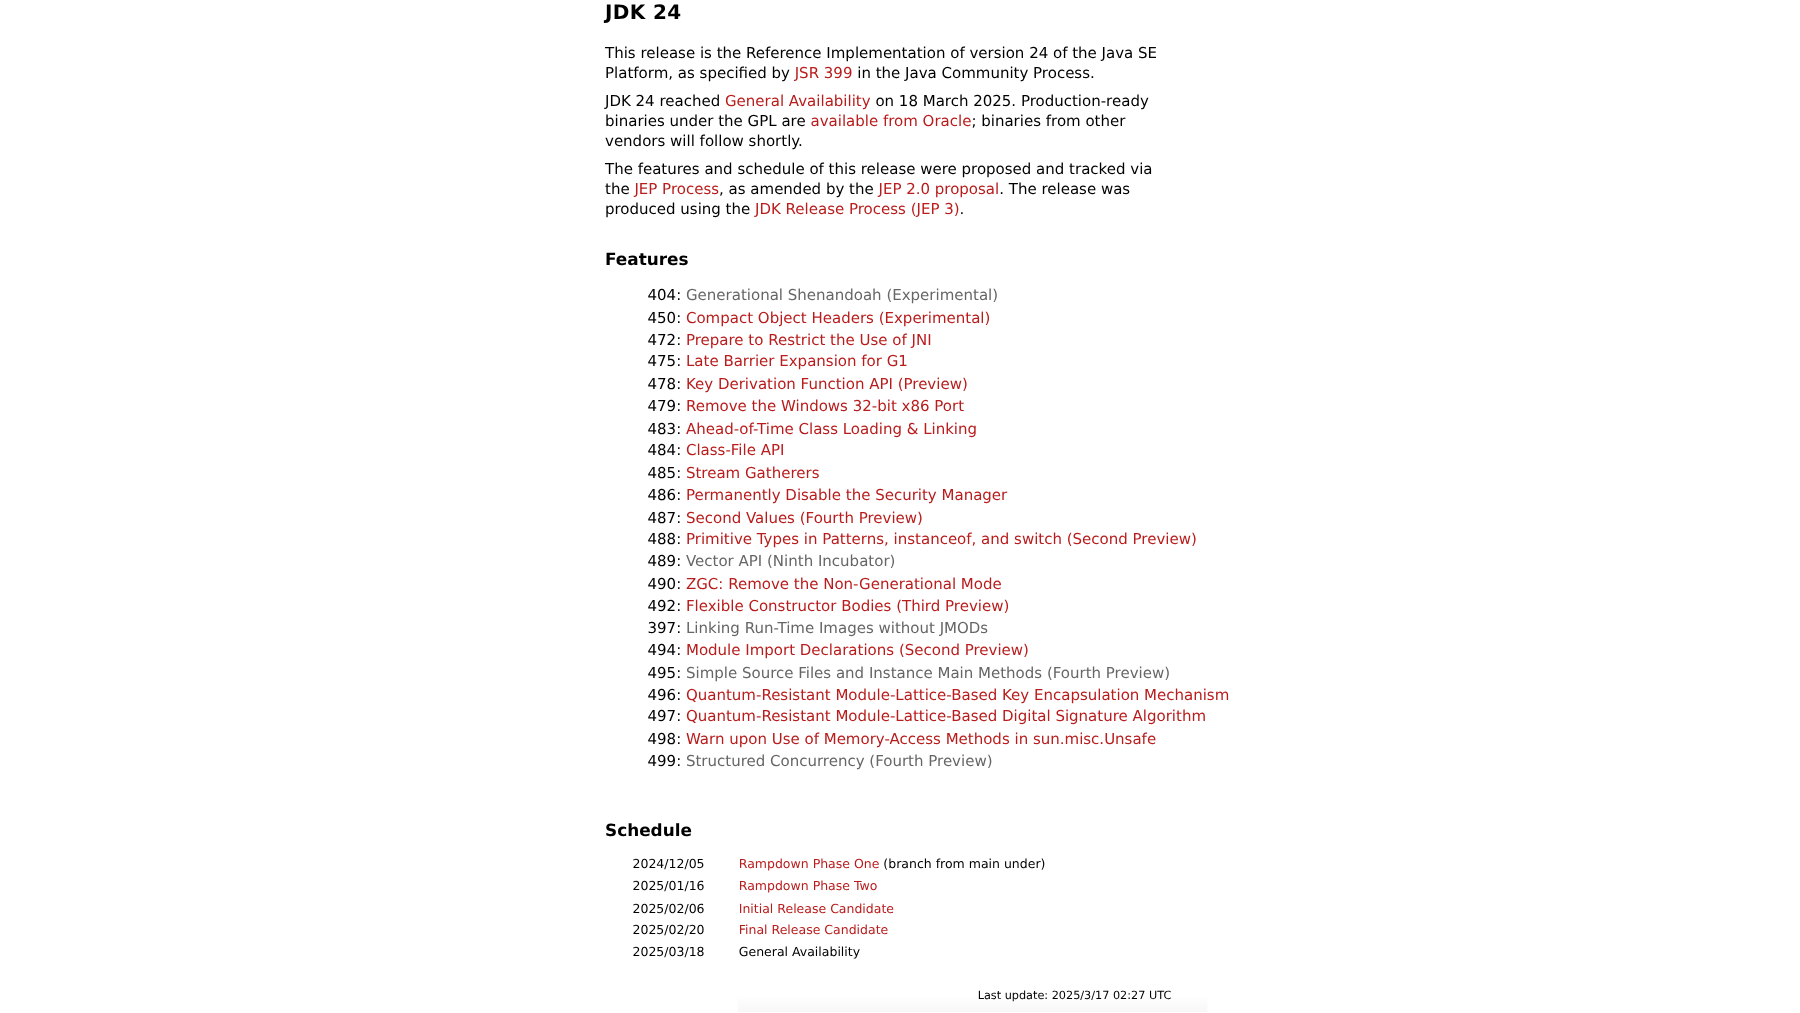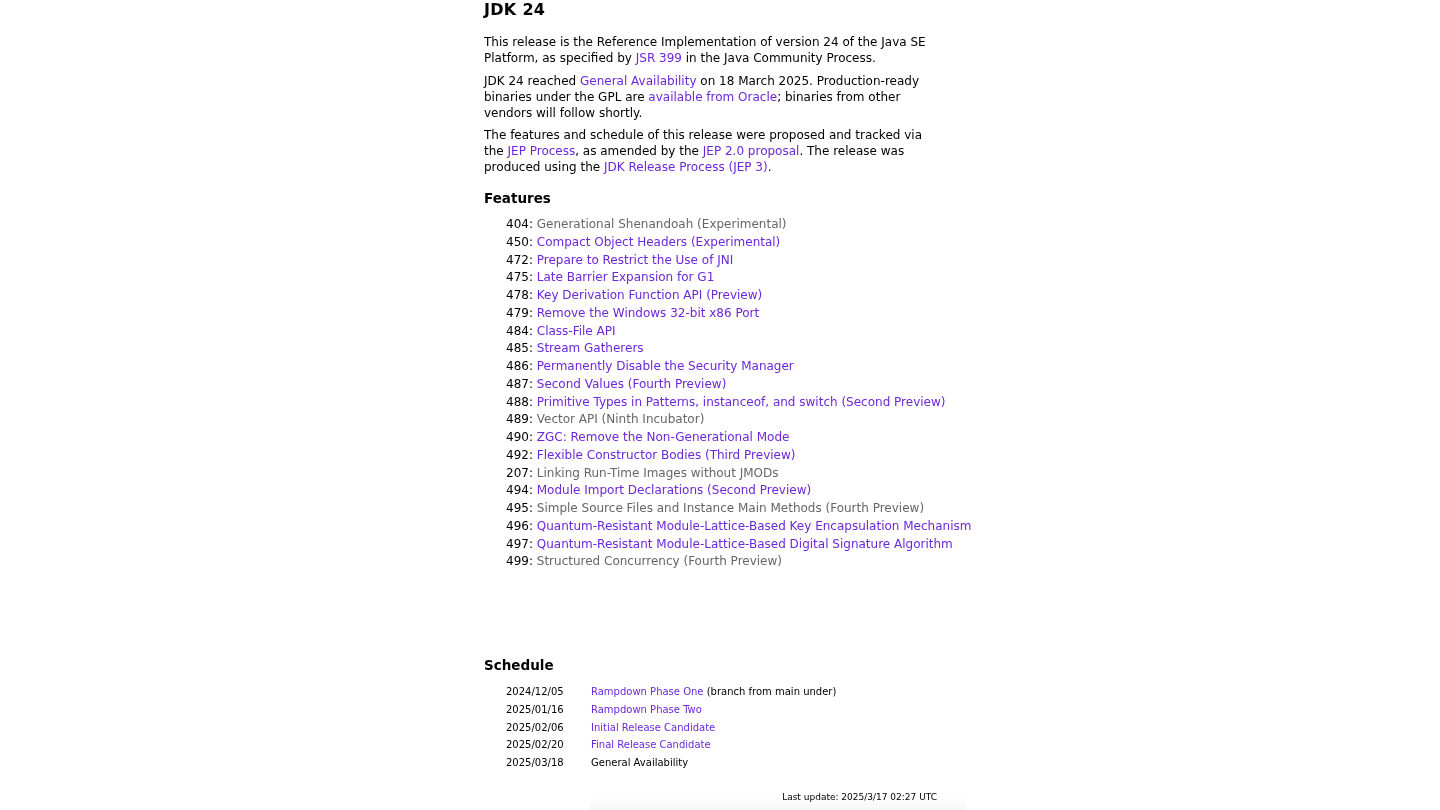--- a/index.html
+++ b/index.html
@@ -2,24 +2,24 @@
 <html><head>
 <meta charset="utf-8">
 <style>
   html, body { margin: 0; padding: 0; background: #ffffff; }
   body { width: 1440px; height: 810px; overflow: hidden; position: relative;
          font-family: "DejaVu Sans", sans-serif; color: #000; }
   #main { position: absolute; left: 484px; top: 0; width: 456px; }
   h1 { font-size: 16px; font-weight: bold; margin: 0; position: absolute; top: 0; left: 0; letter-spacing: 0.3px; }
   p { font-size: 12px; line-height: 16px; margin: 0; position: absolute; left: 0; width: 456px; }
   a { text-decoration: none; }
-  a.link { color: #6d28d9; }
+  a.link { color: #b91c1c; }
   a.visited { color: #666666; }
   h2 { font-size: 13.5px; font-weight: bold; margin: 0; position: absolute; left: 0; }
-  .features { position: absolute; left: 22px; top: 216px; list-style: none; margin: 0; padding: 0; }
+  .features { position: absolute; left: 22px; top: 216px; list-style: none; margin: 12px; padding: 0; }
   .features li { font-size: 12px; height: 17.75px; line-height: 17.75px; white-space: nowrap; }
   .num { display: inline-block; }
   .schedule { position: absolute; left: 22px; top: 683px; border-collapse: collapse; }
   .schedule td { font-size: 10px; height: 17.75px; line-height: 17.75px; padding: 0; white-space: nowrap; }
   .schedule td.date { width: 85px; }
   #lastupdate { position: absolute; right: 503px; top: 792px; font-size: 9px; white-space: nowrap; }
   #shade { position: absolute; left: 590px; top: 796px; width: 376px; height: 14px;
            background: linear-gradient(to bottom, rgba(0,0,0,0), rgba(0,0,0,0.03)); }
 </style>
 </head>
@@ -27,41 +27,43 @@
 
 <div id="main">
   <h1>JDK 24</h1>
 
   <p style="top:34px"><span>This release is the Reference Implementation of version 24 of the Java SE Platform, as specified by </span><a class="link" href="#">JSR 399</a><span> in the Java Community Process.</span></p>
 
   <p style="top:73px"><span>JDK 24 reached </span><a class="link" href="#">General Availability</a><span> on 18 March 2025. Production-ready binaries under the GPL are </span><a class="link" href="#">available from Oracle</a><span>; binaries from other vendors will follow shortly.</span></p>
 
   <p style="top:127px"><span>The features and schedule of this release were proposed and tracked via the </span><a class="link" href="#">JEP Process</a><span>, as amended by the </span><a class="link" href="#">JEP 2.0 proposal</a><span>. The release was produced using the </span><a class="link" href="#">JDK Release Process (JEP 3)</a><span>.</span></p>
 
-  <h2 style="top:190px">Features</h2>
+  <h2 style="top:200px">Features</h2>
   <ul class="features" id="features-list">
       <li><span class="num">404</span><span>: </span><a href="#" class="visited">Generational Shenandoah (Experimental)</a></li>
       <li><span class="num">450</span><span>: </span><a href="#" class="link">Compact Object Headers (Experimental)</a></li>
       <li><span class="num">472</span><span>: </span><a href="#" class="link">Prepare to Restrict the Use of JNI</a></li>
       <li><span class="num">475</span><span>: </span><a href="#" class="link">Late Barrier Expansion for G1</a></li>
       <li><span class="num">478</span><span>: </span><a href="#" class="link">Key Derivation Function API (Preview)</a></li>
       <li><span class="num">479</span><span>: </span><a href="#" class="link">Remove the Windows 32-bit x86 Port</a></li>
+      <li><span class="num">483</span><span>: </span><a href="#" class="link">Ahead-of-Time Class Loading &amp; Linking</a></li>
       <li><span class="num">484</span><span>: </span><a href="#" class="link">Class-File API</a></li>
       <li><span class="num">485</span><span>: </span><a href="#" class="link">Stream Gatherers</a></li>
       <li><span class="num">486</span><span>: </span><a href="#" class="link">Permanently Disable the Security Manager</a></li>
       <li><span class="num">487</span><span>: </span><a href="#" class="link">Second Values (Fourth Preview)</a></li>
       <li><span class="num">488</span><span>: </span><a href="#" class="link">Primitive Types in Patterns, instanceof, and switch (Second Preview)</a></li>
       <li><span class="num">489</span><span>: </span><a href="#" class="visited">Vector API (Ninth Incubator)</a></li>
       <li><span class="num">490</span><span>: </span><a href="#" class="link">ZGC: Remove the Non-Generational Mode</a></li>
       <li><span class="num">492</span><span>: </span><a href="#" class="link">Flexible Constructor Bodies (Third Preview)</a></li>
-      <li><span class="num">207</span><span>: </span><a href="#" class="visited">Linking Run-Time Images without JMODs</a></li>
+      <li><span class="num">397</span><span>: </span><a href="#" class="visited">Linking Run-Time Images without JMODs</a></li>
       <li><span class="num">494</span><span>: </span><a href="#" class="link">Module Import Declarations (Second Preview)</a></li>
       <li><span class="num">495</span><span>: </span><a href="#" class="visited">Simple Source Files and Instance Main Methods (Fourth Preview)</a></li>
       <li><span class="num">496</span><span>: </span><a href="#" class="link">Quantum-Resistant Module-Lattice-Based Key Encapsulation Mechanism</a></li>
       <li><span class="num">497</span><span>: </span><a href="#" class="link">Quantum-Resistant Module-Lattice-Based Digital Signature Algorithm</a></li>
+      <li><span class="num">498</span><span>: </span><a href="#" class="link">Warn upon Use of Memory-Access Methods in sun.misc.Unsafe</a></li>
       <li><span class="num">499</span><span>: </span><a href="#" class="visited">Structured Concurrency (Fourth Preview)</a></li>
     </ul>
 
   <h2 style="top:657px">Schedule</h2>
   <table class="schedule">
       <tbody id="schedule-body">
         <tr>
           <td class="date">2024/12/05</td>
           <td><a href="#" class="link">Rampdown Phase One</a><span> (branch from main under)</span></td>
         </tr>

